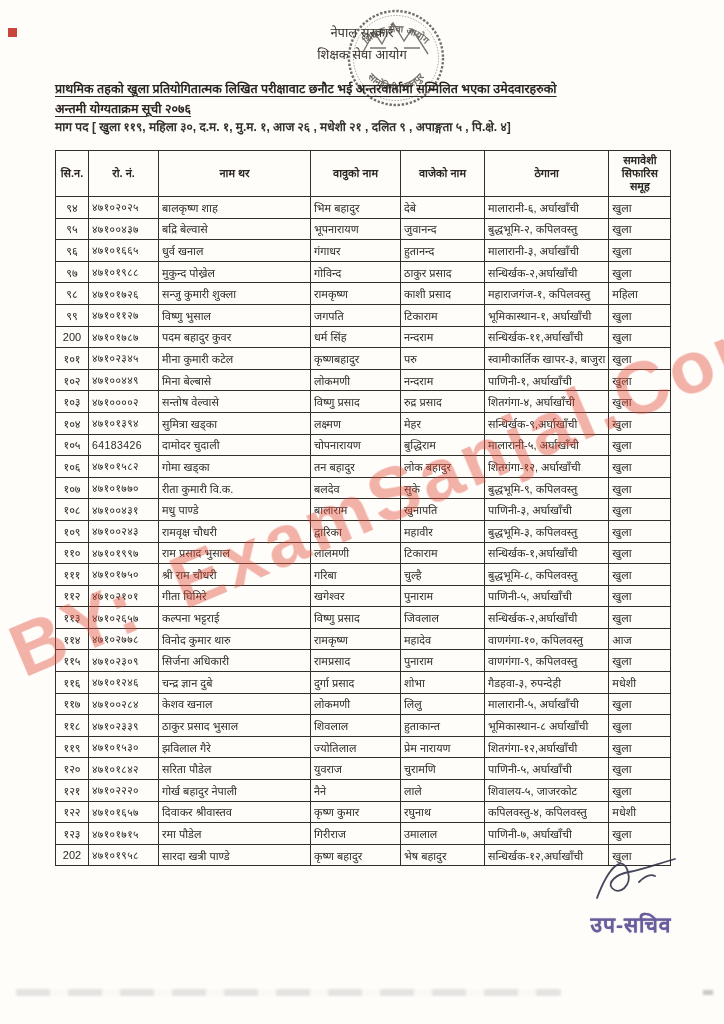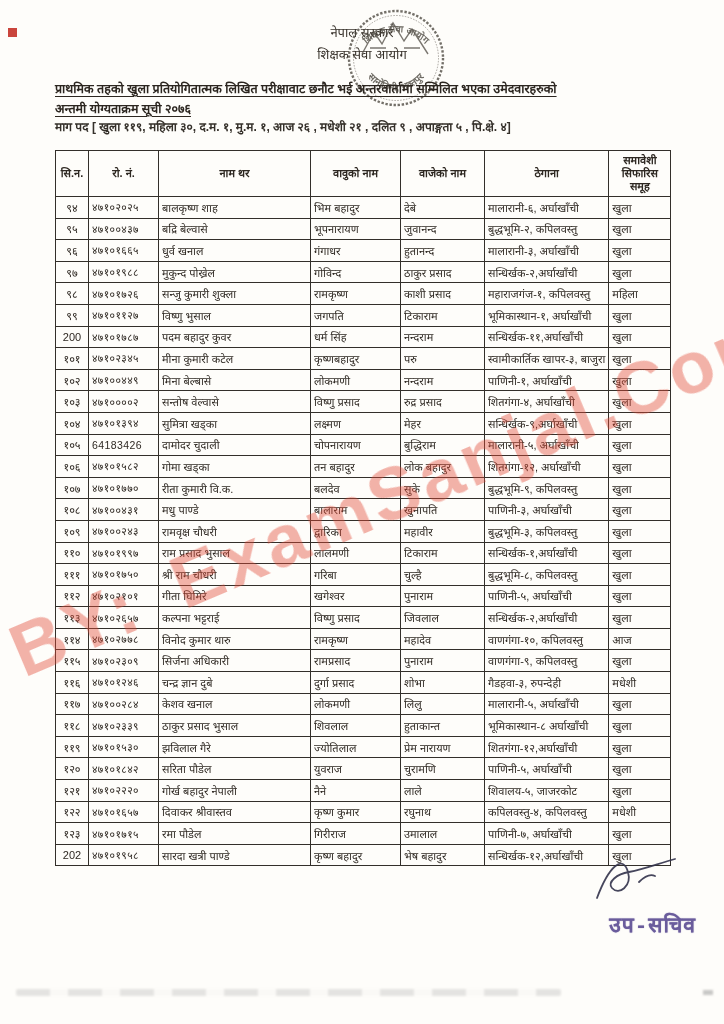--- a/index.html
+++ b/index.html
@@ -59,24 +59,23 @@
     transform:rotate(-23deg); transform-origin:0 50%;
     white-space:nowrap; letter-spacing:4px; word-spacing:16px;
     filter:blur(.4px);
     z-index:6; pointer-events:none;
   }
 
   
   .signature-svg { position:absolute; left:583px; top:852px; width:100px; height:62px; }
   .sig-title {
     position:absolute; left:566px; top:910px; width:130px;
-    text-align:right; font-size:21px; font-weight:bold;
+    text-align:center; font-size:21px; font-weight:bold;
     color:#6a5c9c; letter-spacing:1px;
     text-shadow:0 0 1px rgba(106,92,156,.75);
-    font-family:Liberation Mono, monospace;
   }
 
   
   .corner-mark { position:absolute; left:8px; top:28px; width:9px; height:9px; background:#c43127; opacity:.9; }
   .bleed-line {
     position:absolute; left:16px; top:989px; width:545px; height:7px;
     background:repeating-linear-gradient(90deg,
       rgba(110,110,110,.35) 0 34px, rgba(160,160,160,.08) 34px 52px);
     filter:blur(1.3px); opacity:.5; border-radius:2px;
   }

